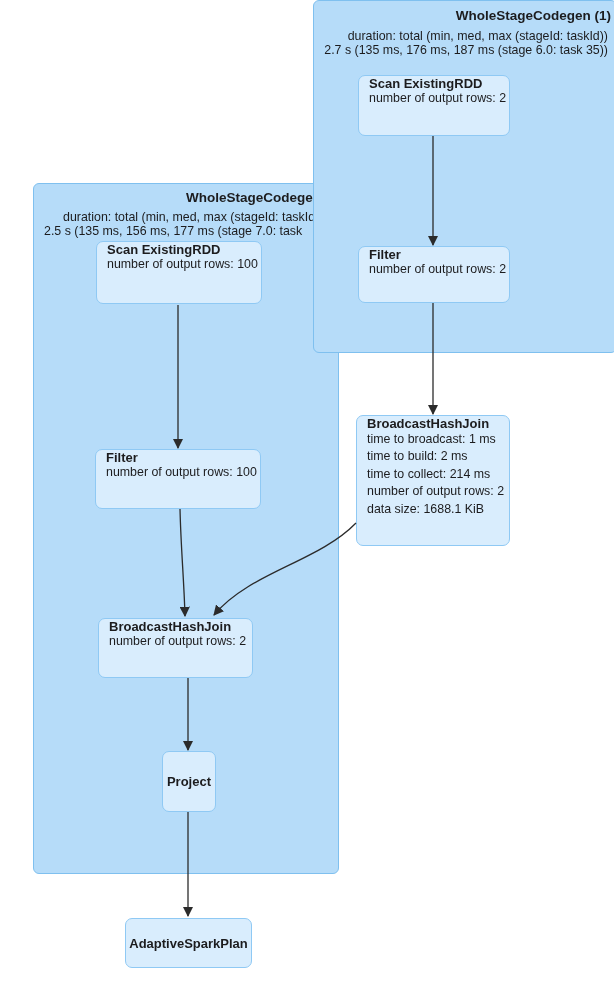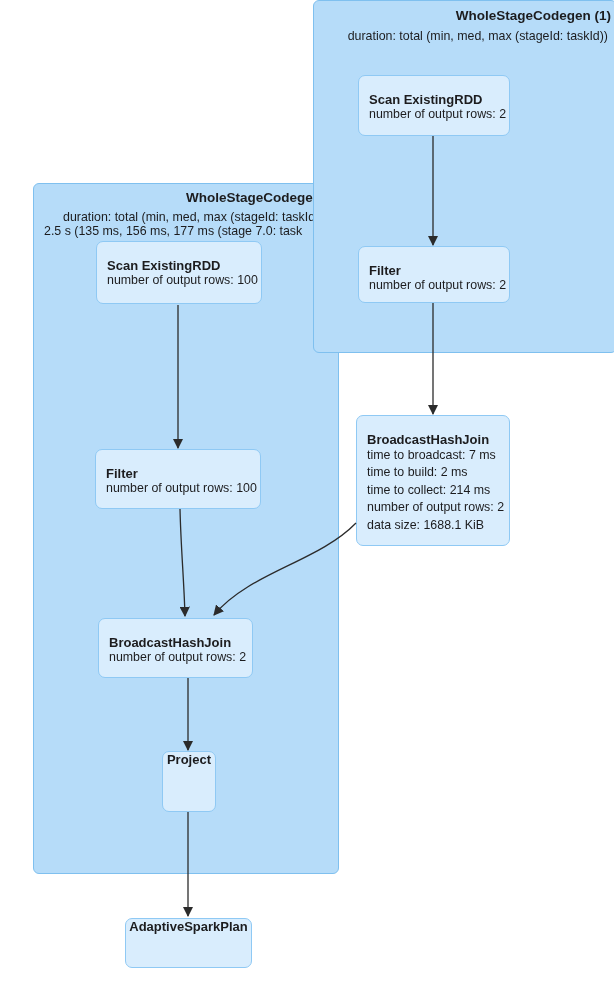--- a/index.html
+++ b/index.html
@@ -11,63 +11,64 @@
     position:absolute;background:#b6dcf9;border:1px solid #7fc0ef;border-radius:6px;
   }
   .cluster-title{
     position:absolute;font-weight:700;font-size:13.5px;white-space:nowrap;
   }
   .dur-line{position:absolute;font-size:12.4px;white-space:nowrap;}
   .dur-block{position:absolute;font-size:12.4px;line-height:13.9px;text-align:right;white-space:nowrap;}
   .node{
     position:absolute;background:#d9edfd;border:1px solid #8fc9f4;border-radius:7px;
     z-index:3;box-sizing:border-box;display:flex;flex-direction:column;
-    justify-content:space-between;padding:16px 10px;font-size:12.4px;
+    justify-content:flex-start;padding:0 10px;font-size:12.4px;
   }
   .node-title{font-weight:700;font-size:13px;white-space:nowrap;}
   .node-metric{white-space:nowrap;}
   .metric-list{line-height:17.4px;white-space:nowrap;}
-  .node.center{align-items:center;padding:0;}
+  .node.center{align-items:center;justify-content:center;padding:0;}
   .edges{position:absolute;left:0;top:0;z-index:4;pointer-events:none;}
   .edges path{stroke:#2b2b2b;stroke-width:1.3;fill:none;}
   #cluster-codegen2{z-index:1;}
   #cluster-codegen1{z-index:2;}
 </style>
 </head>
 <body>
 
 <div class="canvas">
 
   <div class="cluster" id="cluster-codegen2" style="left:33px;top:183px;width:304px;height:689px;">
     <div class="cluster-title" style="left:152px;top:6px;">WholeStageCodegen</div>
     <div class="dur-line" style="left:29px;top:26px;">duration: total (min, med, max (stageId: taskId))</div>
     <div class="dur-line" style="left:10px;top:40px;">2.5 s (135 ms, 156 ms, 177 ms (stage 7.0: task</div>
   </div>
 
   <div class="cluster" id="cluster-codegen1" style="left:283px;top:0;width:302px;height:351px;margin-left:30px;">
     <div class="cluster-title" style="right:5px;top:7px;">WholeStageCodegen (1)</div>
     <div class="dur-block" style="right:8px;top:29px;">
       <div>duration: total (min, med, max (stageId: taskId))</div>
+      <div>2.7 s (135 ms, 176 ms, 187 ms (stage 6.0: task 35))</div>
     </div>
   </div>
 
   <div class="node" style="left:358px;top:75px;width:152px;height:61px;">
     <div class="node-title">Scan ExistingRDD</div>
     <div class="node-metric">number of output rows: 2</div>
   </div>
 
   <div class="node" style="left:358px;top:246px;width:152px;height:57px;">
     <div class="node-title">Filter</div>
     <div class="node-metric">number of output rows: 2</div>
   </div>
 
   <div class="node" style="left:356px;top:415px;width:154px;height:131px;">
     <div class="node-title">BroadcastHashJoin</div>
     <div class="metric-list">
-      <div>time to broadcast: 7 ms</div>
+      <div>time to broadcast: 1 ms</div>
       <div>time to build: 2 ms</div>
       <div>time to collect: 214 ms</div>
       <div>number of output rows: 2</div>
       <div>data size: 1688.1 KiB</div>
     </div>
   </div>
 
   <div class="node" style="left:96px;top:241px;width:166px;height:63px;">
     <div class="node-title">Scan ExistingRDD</div>
     <div class="node-metric">number of output rows: 100</div>

